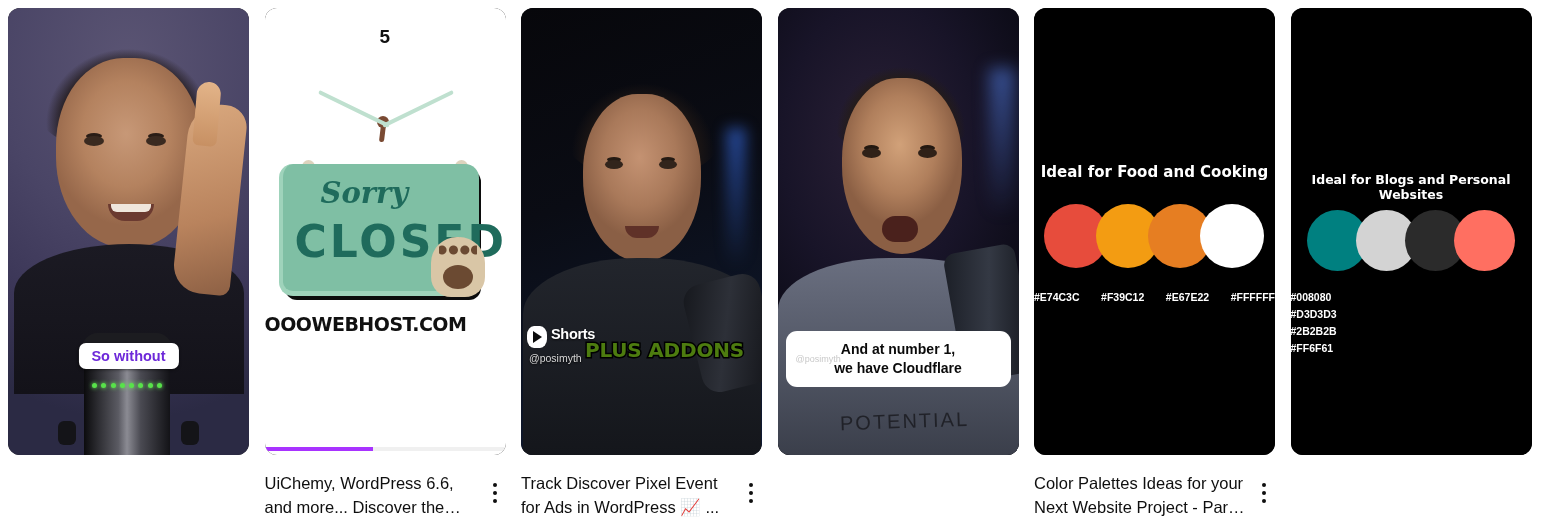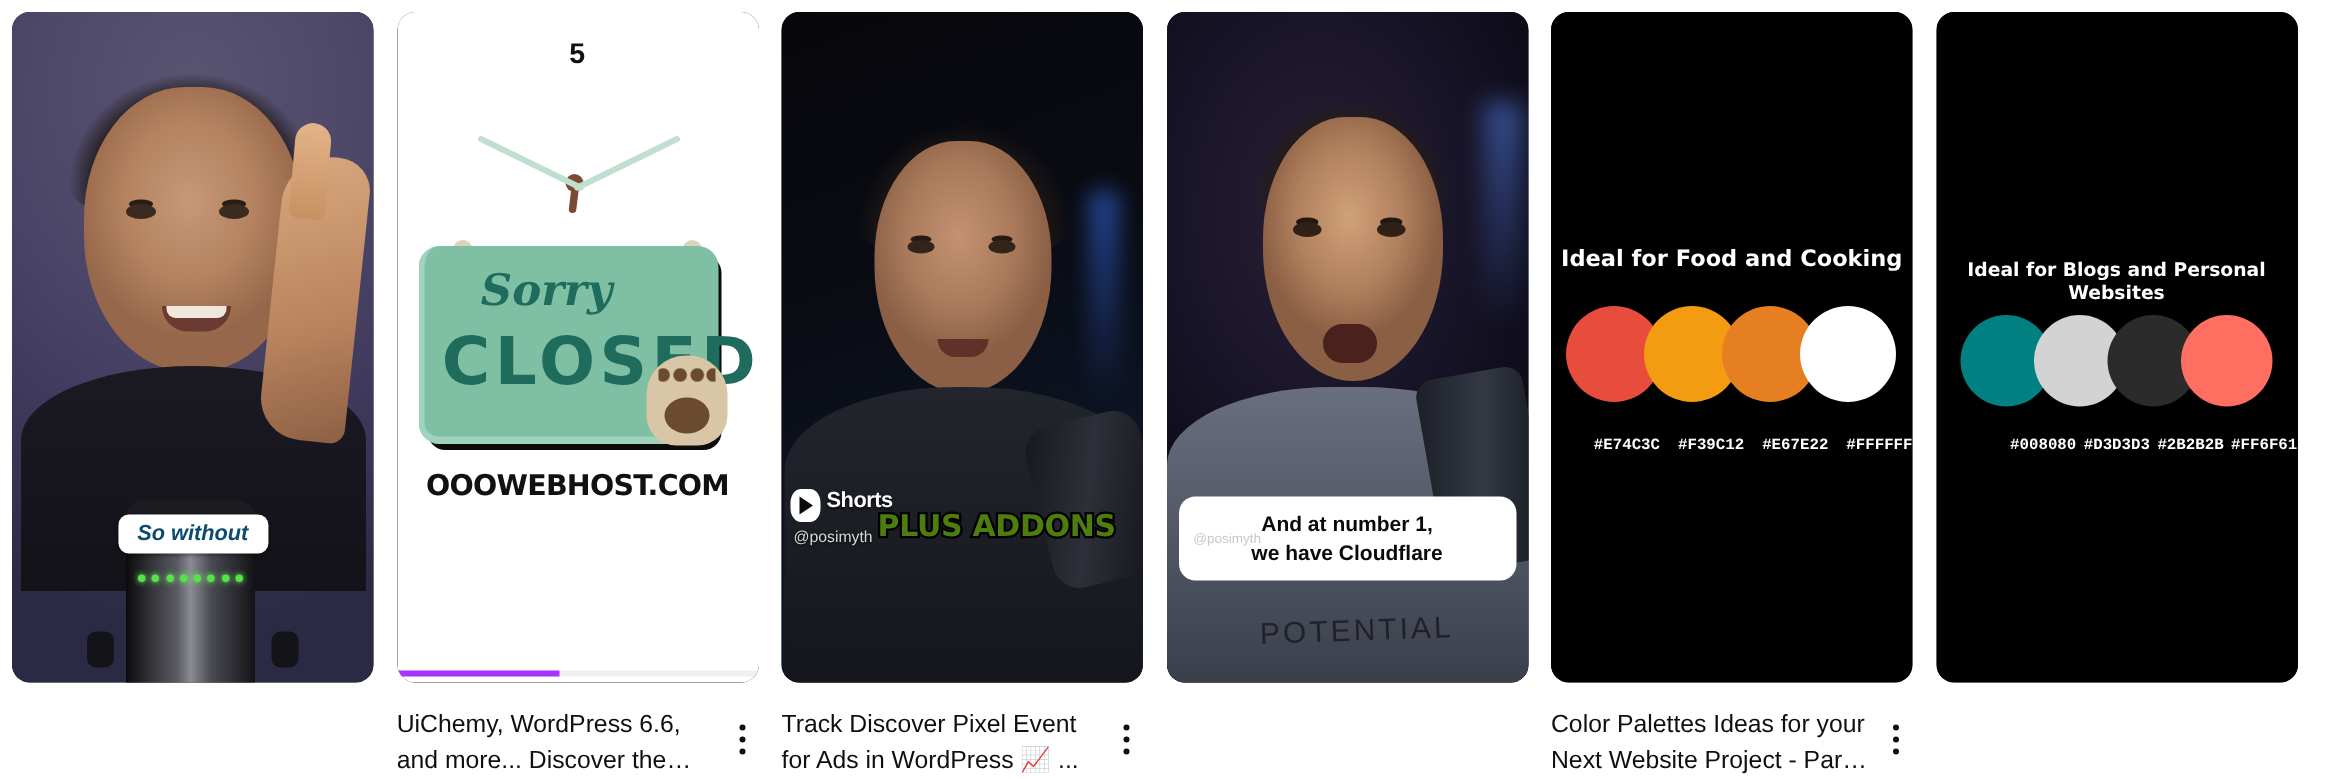--- a/index.html
+++ b/index.html
@@ -61,23 +61,22 @@
     display: flex; justify-content: space-between; align-items: center; }
   .p1-leds i { width: 5px; height: 5px; border-radius: 50%; background: #58e24a;
     box-shadow: 0 0 4px #6cff5a; display: block; }
   .p1-mic-arm { position: absolute; left: 50px; bottom: 10px; width: 18px; height: 24px;
     background: #141418; border-radius: 6px; }
   .p1-mic-arm2 { position: absolute; right: 50px; bottom: 10px; width: 18px; height: 24px;
     background: #141418; border-radius: 6px; }
   .cap-pill {
     position: absolute; left: 50%; transform: translateX(-50%); top: 335px;
     background: #ffffff; border-radius: 7px; padding: 5px 13px;
-    font-size: 14.5px; font-weight: 700; color: #0c4a6e; white-space: nowrap;
+    font-size: 14.5px; font-weight: 700; color: #6d28d9; white-space: nowrap;
     box-shadow: 0 1px 3px rgba(0,0,0,.45);
-    font-style: italic;
   }
 
   
   .bg-white { position: absolute; inset: 0; background: #ffffff; }
   .num-badge { position: absolute; left: 0; right: 0; top: 18px; text-align: center;
     font-size: 19px; font-weight: 800; color: #111; letter-spacing: .5px; }
   .sign-wrap { position: absolute; left: 14px; top: 100px; width: 213px; height: 220px; }
   .nail { position: absolute; left: 98px; top: 8px; width: 12px; height: 12px; border-radius: 50%;
     background: #7a4a33; }
   .nail::after { content:""; position:absolute; left:3px; top:8px; width:5px; height:18px;
@@ -99,21 +98,21 @@
     font-weight: 700; letter-spacing: 3px; font-family: "DejaVu Sans", sans-serif; }
   .paw { position: absolute; right: -6px; bottom: -6px; width: 54px; height: 60px;
     background: #d9c6a6; border-radius: 26px 26px 20px 20px; }
   .paw::before { content:""; position:absolute; left:12px; bottom:8px; width:30px; height:24px;
     background:#6b4a32; border-radius: 50%; }
   .paw::after { content:""; position:absolute; left:8px; top:8px; width:38px; height:10px;
     background: radial-gradient(circle at 8% 50%, #6b4a32 0 4px, transparent 5px),
                 radial-gradient(circle at 38% 50%, #6b4a32 0 4px, transparent 5px),
                 radial-gradient(circle at 68% 50%, #6b4a32 0 4px, transparent 5px),
                 radial-gradient(circle at 96% 50%, #6b4a32 0 4px, transparent 5px); }
-  .watermark { position: absolute; left: 0; right: 0; top: 305px; text-align: center;
+  .watermark { position: absolute; left: 0; right: 0; top: 305px; text-align: left;
     font-size: 19px; font-weight: 800; color: #111; letter-spacing: -.5px;
     -webkit-text-stroke: 3.5px #fff; paint-order: stroke fill;
     font-family: "DejaVu Sans", sans-serif; }
   .progress { position: absolute; left: 0; bottom: 4px; height: 4px; width: 100%;
     background: rgba(0,0,0,.06); }
   .progress > span { display: block; height: 100%; background: #a833ff; }
 
   
   .bg-dark3 { position: absolute; inset: 0;
     background: linear-gradient(160deg,#07070b 0%, #0a0c14 40%, #0d1424 70%, #101a33 100%); }
@@ -188,24 +187,24 @@
   .pal-title { position: absolute; left: 0; right: 0; font-weight: 700; color: #ffffff;
     text-align: center; font-family: "DejaVu Sans", sans-serif; }
   .pal-title.t5 { top: 155px; font-size: 15px; }
   .pal-title.t6 { top: 164px; font-size: 12.5px; }
   .swatches { position: absolute; display: flex; align-items: center; }
   .swatches.s5 { left: 10px; top: 196px; }
   .swatches.s6 { left: 16px; top: 202px; }
   .swatch { border-radius: 50%; margin-right: -12px; }
   .swatches.s5 .swatch { width: 64px; height: 64px; }
   .swatches.s6 .swatch { width: 61px; height: 61px; }
-  .hexrow { position: absolute; display: flex; justify-content: flex-end; width: 100%;
-    font-family: Liberation Mono, monospace; font-weight: 700; color: #ffffff; }
+  .hexrow { position: absolute; display: flex; justify-content: space-between; width: 100%;
+    font-family: Liberation Sans, sans-serif; font-weight: 700; color: #ffffff; }
   .hexrow.h5 { top: 283px; font-size: 10.5px; gap: 12px; }
-  .hexrow.h6 { top: 283px; font-size: 10.5px; gap: 5px; }
+  .hexrow.h6 { top: 283px; font-size: 10.5px; gap: 5px; flex-direction: column; }
 </style>
 </head>
 <body>
 
 <div class="shelf">
 
   <div class="card">
     <div class="thumb">
       <div class="bg-studio1"></div>
       <div class="p1-hair"></div>

